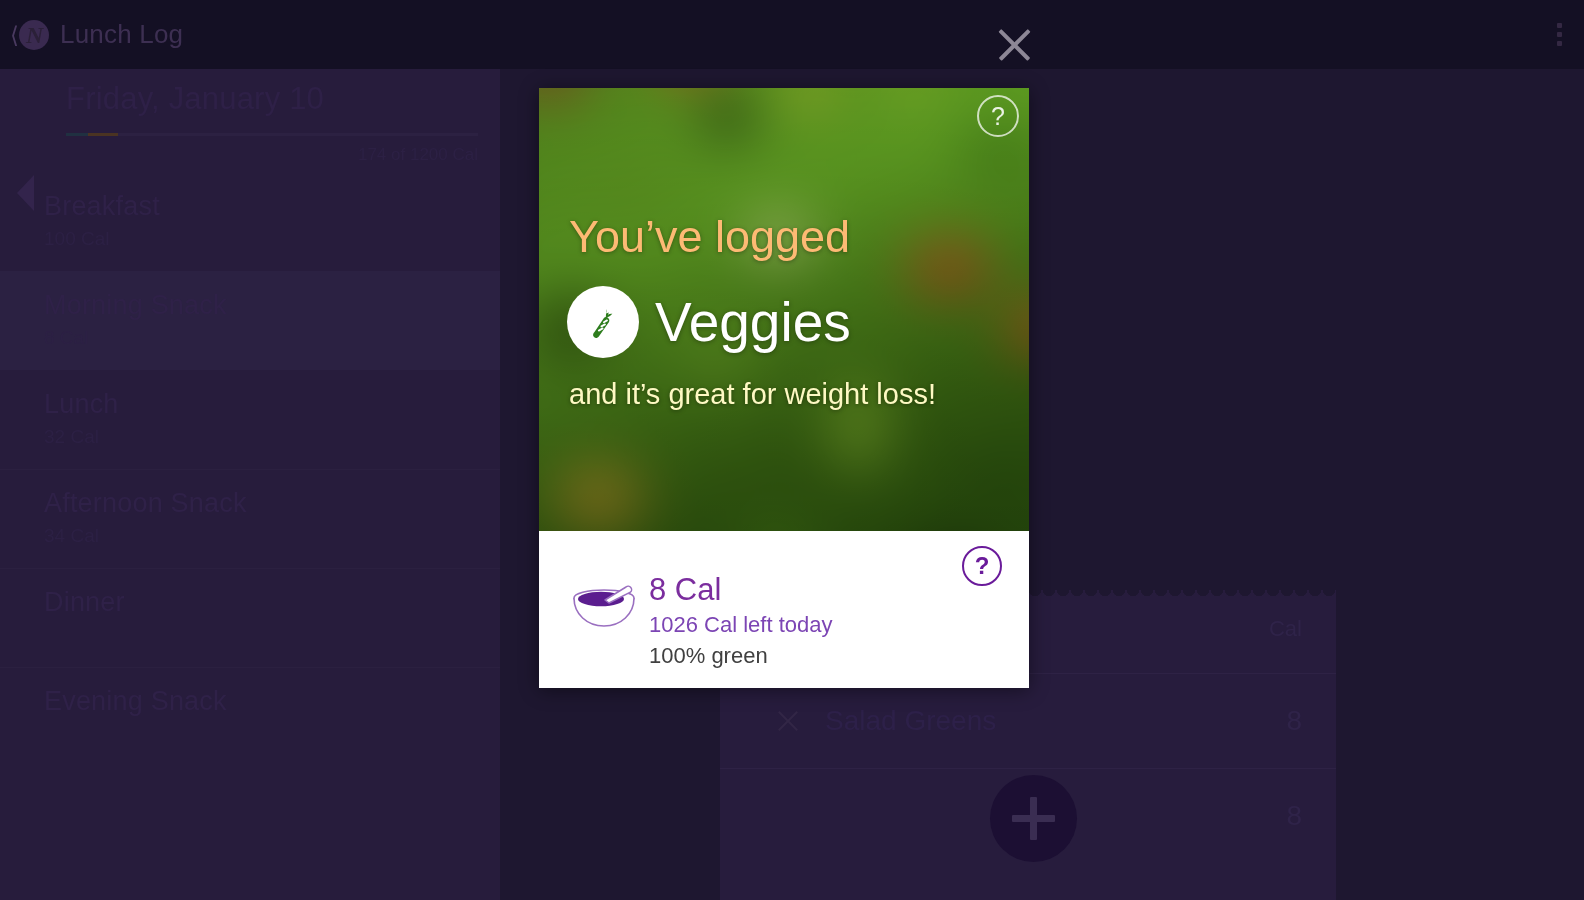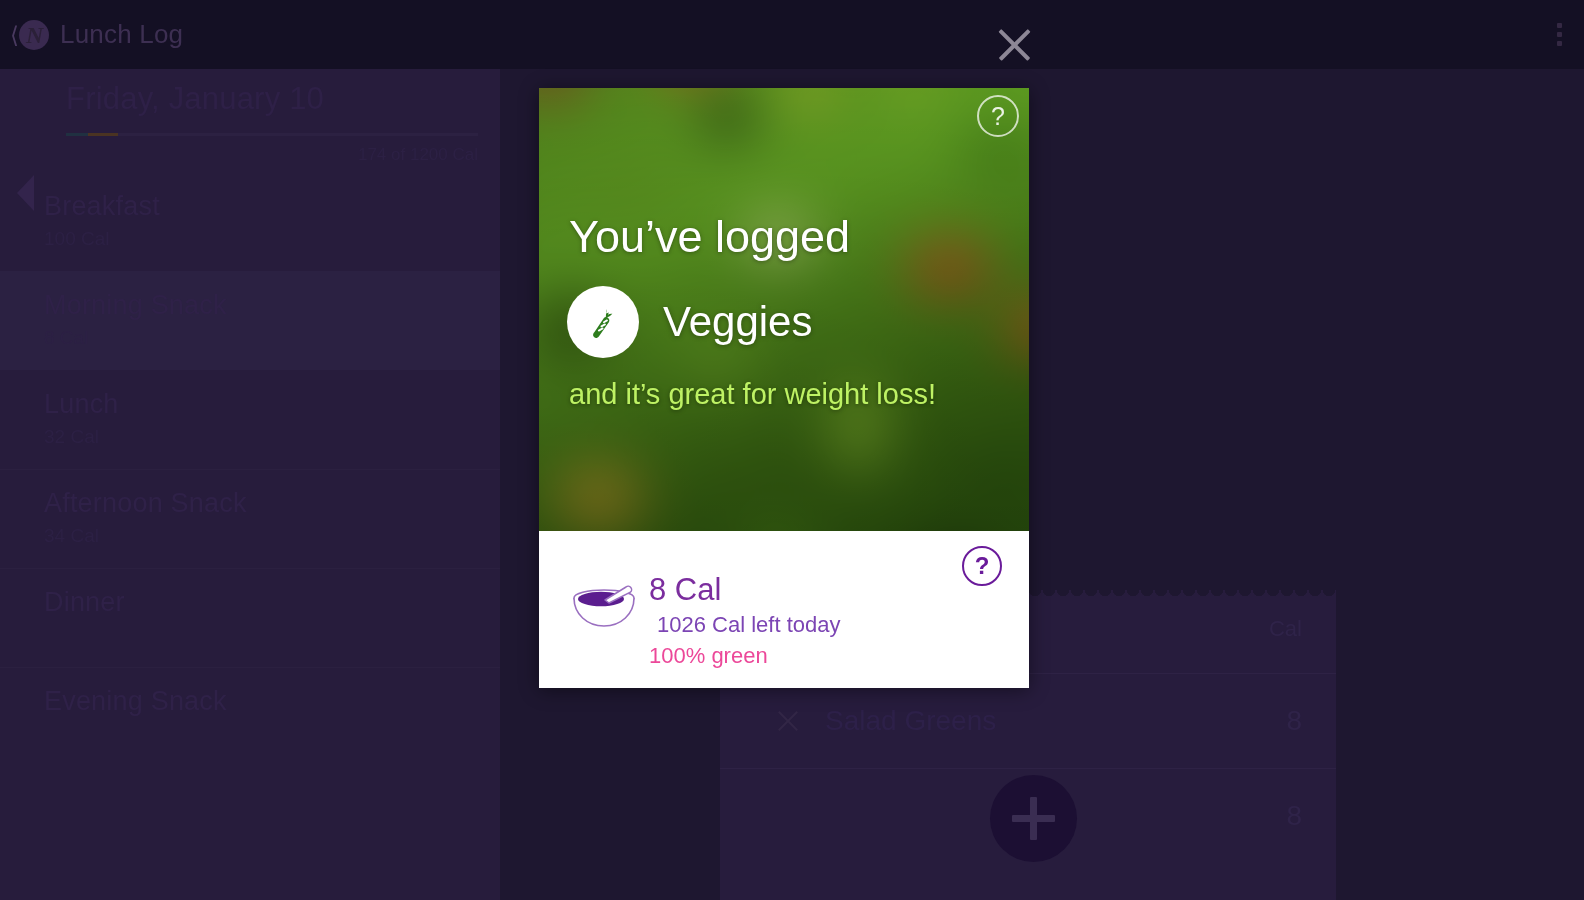--- a/index.html
+++ b/index.html
@@ -363,21 +363,21 @@
     font-size: 25px;
     line-height: 38px;
     text-align: center;
     z-index: 5;
   }
 
   .logged-line {
     position: absolute;
     left: 30px; top: 123px;
     font-size: 45px;
-    color: #ffffff;
+    color: #fdba74;
     font-weight: 300;
     text-shadow: 0 1px 4px rgba(0,0,0,.35);
     z-index: 4;
   }
   .cat-line {
     position: absolute;
     left: 28px; top: 198px;
     display: flex;
     align-items: center;
     z-index: 4;
@@ -385,32 +385,32 @@
   .cat-badge {
     width: 72px; height: 72px;
     border-radius: 50%;
     background: #fff;
     flex: none;
     display: flex;
     align-items: center;
     justify-content: center;
   }
   .cat-name {
-    margin-left: 24px;
-    font-size: 42px;
+    margin-left: 16px;
+    font-size: 55px;
     color: #fff;
     font-weight: 300;
     text-shadow: 0 1px 5px rgba(0,0,0,.35);
     line-height: 62px;
   }
   .tagline {
     position: absolute;
     left: 30px; top: 290px;
     font-size: 29px;
-    color: #bef264;
+    color: #fef9c3;
     font-weight: 300;
     text-shadow: 0 1px 4px rgba(0,0,0,.4);
     z-index: 4;
   }
 
   .modal-footer {
     position: relative;
     width: 490px;
     height: 157px;
     background: #fff;
@@ -440,25 +440,24 @@
     font-size: 31px;
     color: #7b2d9e;
     line-height: 38px;
     font-weight: 300;
   }
   .stat-left {
     font-size: 22px;
     color: #7c45b4;
     line-height: 31px;
     font-weight: 300;
-    margin-left: 8px;
   }
   .stat-green {
     font-size: 22px;
-    color: #ec4899;
+    color: #404040;
     line-height: 31px;
     font-weight: 300;
   }
 </style>
 </head>
 <body>
 
 <div id="app">
 
   <div id="bg-app">

